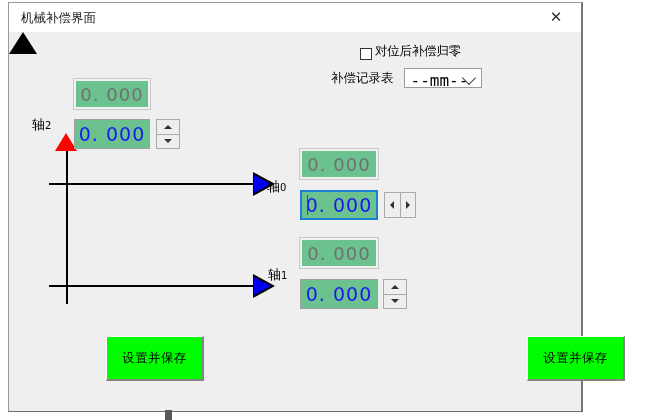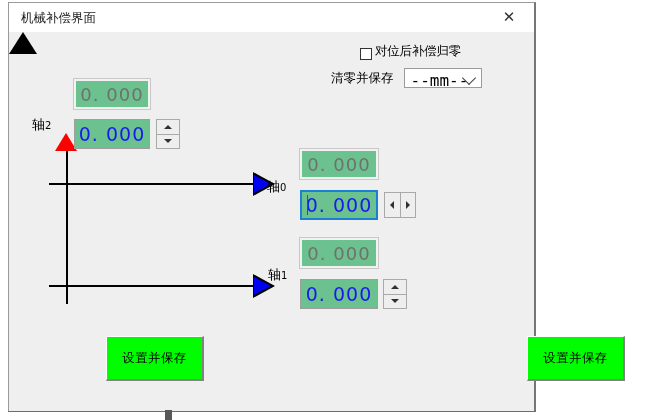--- a/index.html
+++ b/index.html
@@ -12,21 +12,21 @@
     height: 420px;
     overflow: hidden;
     font-family: "DejaVu Sans", "Liberation Sans", sans-serif;
   }
 
   
   #app-window {
     position: absolute;
     left: 8px;
     top: 2px;
-    width: 528px;
+    width: 575px;
     height: 410px;
     background: #0ea5e9;
     border: 1px solid #9a9a9a;
     border-bottom: 2px solid #6d6d6d;
     border-right: 2px solid #767676;
     box-sizing: border-box;
   }
   #title-bar {
     position: absolute;
     left: 0; top: 0;
@@ -339,21 +339,21 @@
   </div>
 
   <div id="client-area">
 
     <div id="zero-check-row">
       <div class="cb-box"></div>
       <div class="cn-label">对位后补偿归零</div>
     </div>
 
     <div id="unit-row">
-      <div id="unit-label">清零并保存</div>
+      <div id="unit-label">补偿记录表</div>
       <div id="unit-combo">
         <div id="unit-combo-value">--mm--</div>
         <div id="unit-combo-chevron"></div>
       </div>
     </div>
 
     <div class="axis-line" style="left:57px; top:117px; width:1.6px; height:155px;"></div>
     <div class="axis-line" style="left:40px; top:151px; width:210px; height:1.6px;"></div>
     <div class="axis-line" style="left:40px; top:253px; width:210px; height:1.6px;"></div>
 

